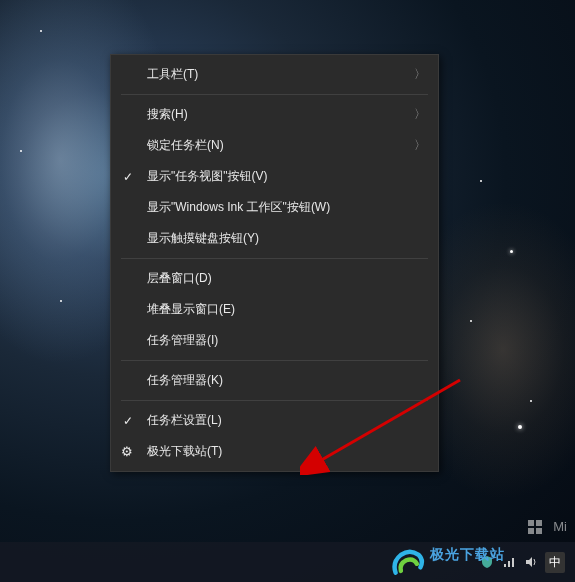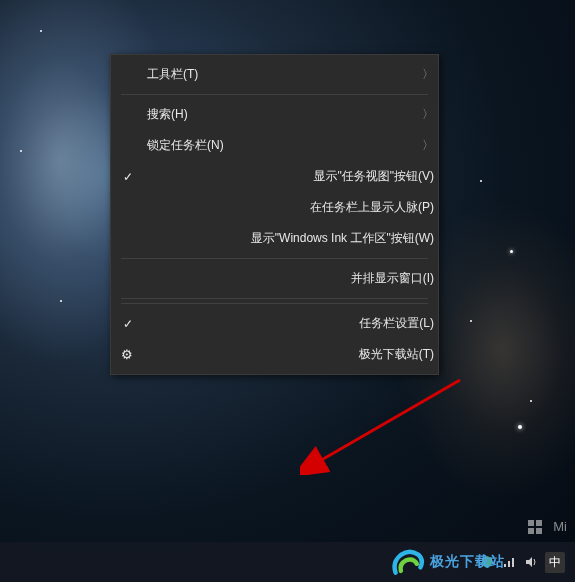--- a/index.html
+++ b/index.html
@@ -28,22 +28,22 @@
   background:radial-gradient(ellipse at 60% 50%,rgba(160,130,100,0.3) 0%,rgba(100,80,60,0.15) 40%,transparent 70%);
 }
 .context-menu {
   position: absolute; top: 54px; left: 110px; width: 329px;
   background: #2b2b2b; border: 1px solid #3a3a3a;
   box-shadow: 2px 2px 8px rgba(0,0,0,0.6);
   padding: 4px 0;
 }
 .menu-item {
   display: flex; align-items: center;
-  padding: 7px 4px 7px 36px; color: #e8e8e8;
-  font-size: 12px; cursor: default; position: relative; justify-content: flex-end;
+  padding: 7px 12px 7px 36px; color: #e8e8e8;
+  font-size: 12px; cursor: default; position: relative;
 }
 .menu-sep { height: 1px; background: #404040; margin: 4px 10px; }
 .check { position: absolute; left: 12px; color: #e8e8e8; font-size: 12px; }
 .gear { position: absolute; left: 10px; color: #e8e8e8; font-size: 13px; }
 .chevron { margin-left: auto; color: #999; font-size: 12px; }
 .arrow {
   position: absolute; top: 370px; left: 300px;
   pointer-events: none; z-index: 100;
 }
 .taskbar {
@@ -53,21 +53,21 @@
 }
 .tray { display: flex; align-items: center; gap: 6px; margin-right: 6px; }
 .tray-icon { width: 16px; height: 16px; display:flex;align-items:center;justify-content:center;color:#ccc;font-size:11px; }
 .watermark {
   position: absolute; right: 8px; bottom: 48px;
   color: rgba(220,220,220,0.6); font-size: 13px;
   display:flex;align-items:center;gap:11px;
 }
 .logo {
   position: absolute; right: 70px; bottom: 4px;
-  display:flex;align-items:center;gap:4px;
+  display:flex;gap:4px;
 }
 .logo-swirl { width: 36px; height: 32px; }
 .logo-text { color:#4aa3e0; font-size:14px; font-weight:bold; letter-spacing:1px; }
 .ime { background:#333;color:#fff;padding:2px 4px;font-size:12px;border-radius:2px; }
 </style>
 </head>
 <body>
 
 <div class="nebula"></div>
 <div class="nebula2"></div>
@@ -93,30 +93,39 @@
   </div>
   <div class="menu-item">
     <span>锁定任务栏(N)</span>
     <span class="chevron">〉</span>
   </div>
   <div class="menu-item">
     <span class="check">✓</span>
     <span>显示"任务视图"按钮(V)</span>
   </div>
   <div class="menu-item">
-    <span>在任务栏上显示人脉(P)</span>
+    <span>显示"Windows Ink 工作区"按钮(W)</span>
   </div>
   <div class="menu-item">
-    <span>显示"Windows Ink 工作区"按钮(W)</span>
+    <span>显示触摸键盘按钮(Y)</span>
   </div>
   <div class="menu-sep"></div>
   <div class="menu-item">
-    <span>并排显示窗口(I)</span>
+    <span>层叠窗口(D)</span>
+  </div>
+  <div class="menu-item">
+    <span>堆叠显示窗口(E)</span>
+  </div>
+  <div class="menu-item">
+    <span>任务管理器(I)</span>
   </div>
   <div class="menu-sep"></div>
+  <div class="menu-item">
+    <span>任务管理器(K)</span>
+  </div>
   <div class="menu-sep"></div>
   <div class="menu-item">
     <span class="check">✓</span>
     <span>任务栏设置(L)</span>
   </div>
   <div class="menu-item">
     <span class="gear">⚙</span>
     <span>极光下载站(T)</span>
   </div>
 </div>

